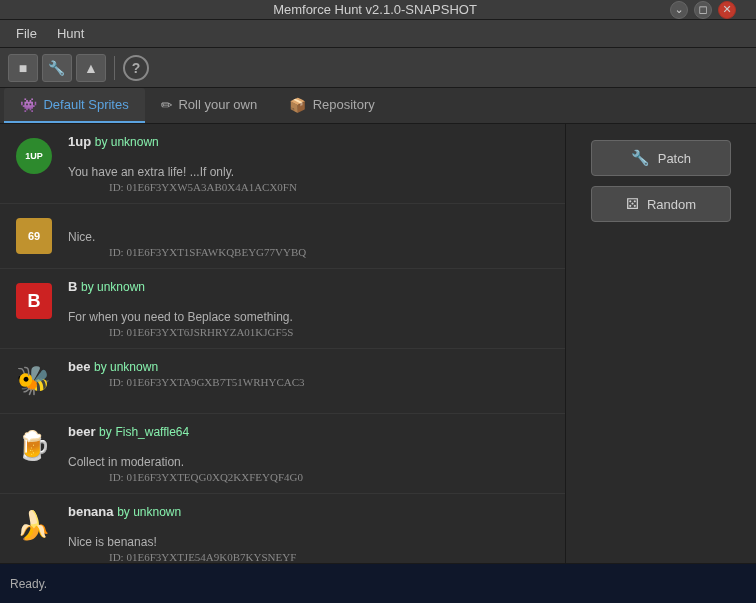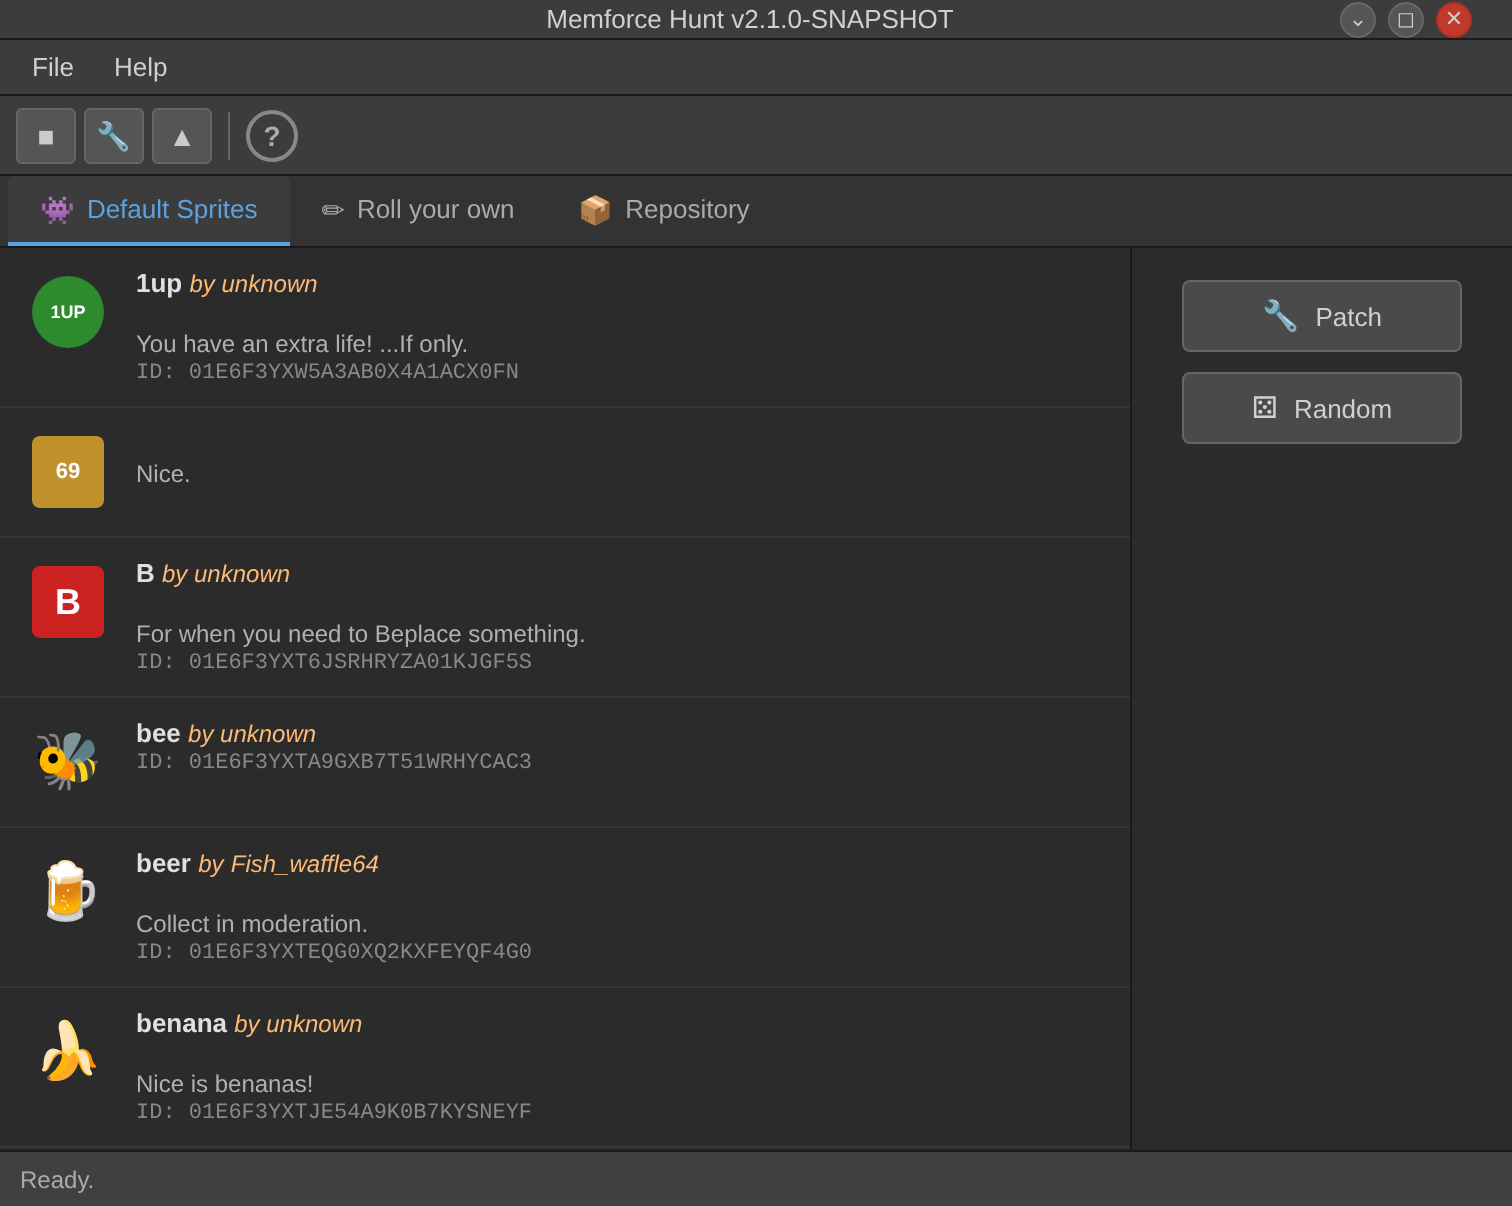--- a/index.html
+++ b/index.html
@@ -219,34 +219,34 @@
     }
 
     .sprite-info { flex: 1; }
     .sprite-name {
       font-weight: bold;
       color: #e0e0e0;
       font-size: 13px;
     }
     .sprite-name span.by {
       font-weight: normal;
-      color: #fdba74;
+      color: #86efac;
       font-size: 12px;
-      font-style: italic;
     }
     .sprite-desc {
       color: #b0b0b0;
       font-size: 12px;
       margin-top: 16px;
     }
     .sprite-id {
       color: #888;
       font-size: 11px;
       margin-top: 2px;
-      font-family: Liberation Mono, monospace;
+      font-family: Liberation Serif, serif;
+      margin-left: 41px;
     }
 
     
     .right-panel {
       width: 190px;
       background: #2b2b2b;
       display: flex;
       flex-direction: column;
       align-items: center;
       padding: 16px 12px;
@@ -266,22 +266,22 @@
       display: flex;
       align-items: center;
       justify-content: center;
       gap: 8px;
     }
 
     .btn-icon { font-size: 15px; }
 
     
     .status-bar {
-      background: #404040;
-      height: 28px;
+      background: #0f172a;
+      height: 40px;
       display: flex;
       align-items: center;
       padding: 0 10px;
       border-top: 1px solid #1a1a1a;
       font-size: 12px;
       color: #aaa;
       flex-shrink: 0;
     }
   </style>
 </head>
@@ -292,21 +292,21 @@
   <div class="title-bar-center">Memforce Hunt v2.1.0-SNAPSHOT</div>
   <div class="title-bar-controls">
     <div class="title-btn">⌄</div>
     <div class="title-btn">◻</div>
     <div class="title-btn close">✕</div>
   </div>
 </div>
 
 <div class="menu-bar">
   <div class="menu-item">File</div>
-  <div class="menu-item">Help</div>
+  <div class="menu-item">Hunt</div>
 </div>
 
 <div class="toolbar">
   <div class="toolbar-btn" title="Layout">
     <span>■</span>
   </div>
   <div class="toolbar-btn" title="Settings">
     <span>🔧</span>
   </div>
   <div class="toolbar-btn" title="Upload">
@@ -348,20 +348,21 @@
         <div class="sprite-desc">You have an extra life! ...If only.</div>
         <div class="sprite-id">ID:  01E6F3YXW5A3AB0X4A1ACX0FN</div>
       </div>
     </div>
       <div class="sprite-item">
       <div class="sprite-icon-container">
         <div class="icon-69">69</div>
       </div>
       <div class="sprite-info">
         <div class="sprite-desc">Nice.</div>
+        <div class="sprite-id">ID:  01E6F3YXT1SFAWKQBEYG77VYBQ</div>
       </div>
     </div>
       <div class="sprite-item">
       <div class="sprite-icon-container">
         <div class="icon-b">B</div>
       </div>
       <div class="sprite-info">
         <div class="sprite-name">
           B <span class="by">by unknown</span>
         </div>

